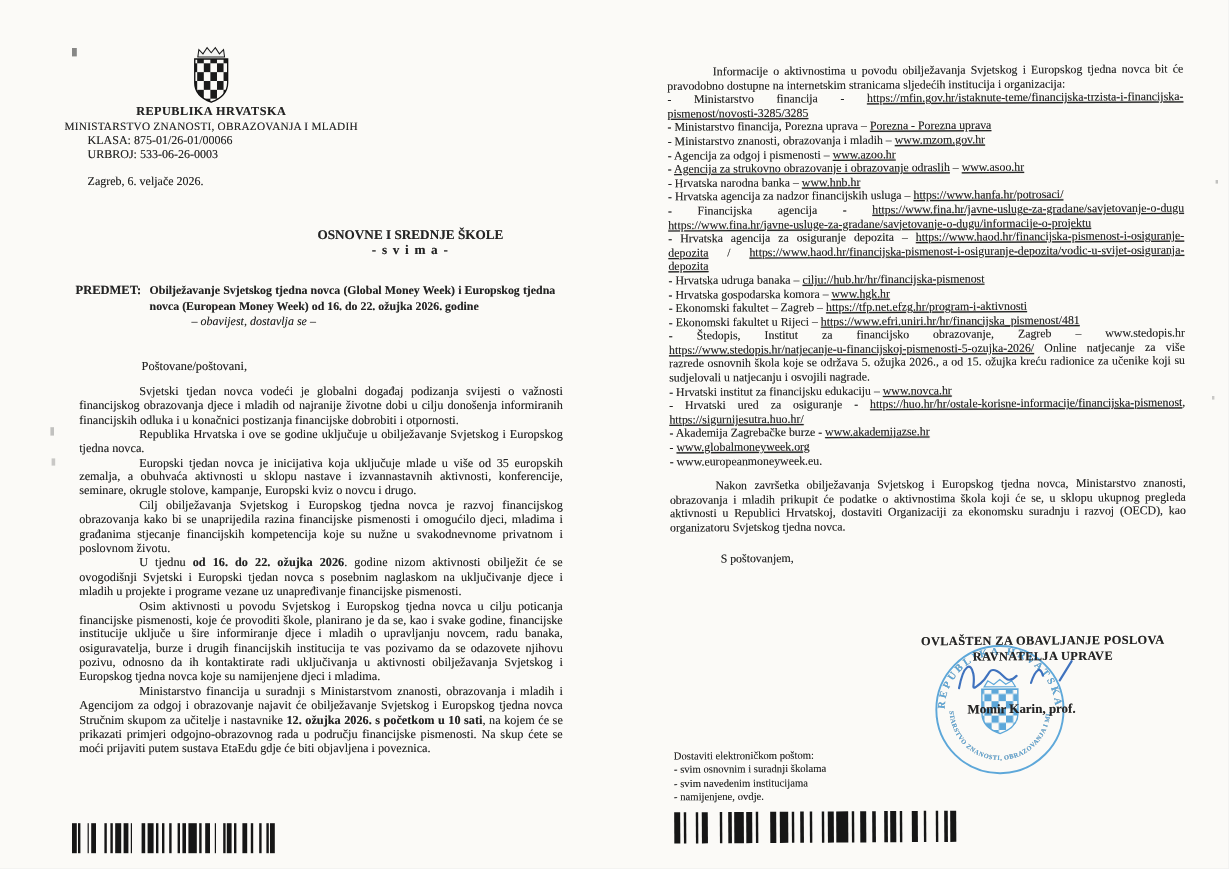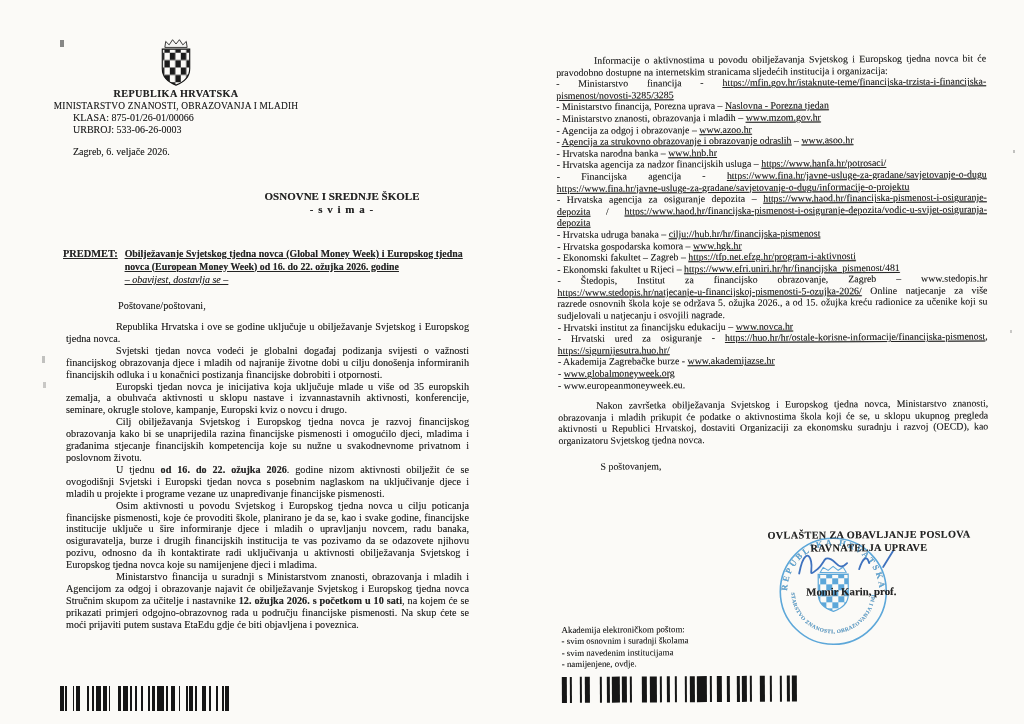--- a/index.html
+++ b/index.html
@@ -20,25 +20,25 @@
   .page-left{left:40px;top:38px;width:448px;height:660px;font-size:10.2px;line-height:11.9px;
     text-shadow:0 0 .4px rgba(30,30,30,.45);}
   .letterhead{position:absolute;left:0;top:0;width:272px;text-align:center;}
   .coa{display:block;margin:0 auto 2px auto;}
   .country{font-size:10.2px;letter-spacing:.4px;}
   .ministry{font-size:9.4px;letter-spacing:.2px;margin-top:1px;}
   .refs{position:absolute;left:33px;top:74px;font-size:10px;line-height:12px;}
   .place-date{position:absolute;left:33px;top:108px;font-size:10px;}
   .recipient{position:absolute;left:196px;top:152px;width:212px;text-align:center;font-size:11px;line-height:13px;}
   .recipient .sp{letter-spacing:1px;}
-  .subject{position:absolute;left:23px;top:210px;display:flex;gap:7px;text-decoration:underline;}
+  .subject{position:absolute;left:23px;top:199px;display:flex;gap:7px;}
   .subj-label{font-size:10.4px;white-space:nowrap;}
   .subj-body{width:338px;}
   .subj-title{font-size:9.9px;line-height:12.6px;text-align:justify;}
-  .subj-note{font-size:10px;margin-top:1px;}
+  .subj-note{font-size:10px;margin-top:1px;margin-left:35px;}
   .salutation{position:absolute;left:78px;top:262px;font-size:10.3px;}
   .body-paragraphs{position:absolute;left:26px;top:283px;width:403px;text-align:justify;}
   .para{margin:0;text-indent:50px;overflow-wrap:anywhere;}
   
   .page-right{left:556px;top:55px;width:430px;height:660px;font-size:9.9px;line-height:11.6px;
     transform:rotate(-.35deg);transform-origin:top left;
     text-shadow:0 0 .4px rgba(30,30,30,.45);}
   .intro{margin:0;text-indent:38px;text-align:justify;}
   .institution-list{margin:0;}
   .inst{text-align:justify;overflow-wrap:anywhere;}
@@ -102,22 +102,22 @@
       <span class="b subj-label">PREDMET:</span>
       <div class="subj-body">
         <div class="b subj-title">Obilježavanje Svjetskog tjedna novca (Global Money Week) i Europskog tjedna novca (European Money Week) od 16. do 22. ožujka 2026. godine</div>
         <div class="i subj-note">– obavijest, dostavlja se –</div>
       </div>
     </div>
 
     <div class="salutation">Poštovane/poštovani,</div>
 
     <div class="body-paragraphs" id="left-paragraphs">
+        <p class="para"><span>Svjetski tjedan novca vodeći je globalni događaj podizanja svijesti o važnosti financijskog obrazovanja djece i mladih od najranije životne dobi u cilju donošenja informiranih financijskih odluka i u konačnici postizanja financijske dobrobiti i otpornosti.</span></p>
         <p class="para"><span>Republika Hrvatska i ove se godine uključuje u obilježavanje Svjetskog i Europskog tjedna novca.</span></p>
-        <p class="para"><span>Svjetski tjedan novca vodeći je globalni događaj podizanja svijesti o važnosti financijskog obrazovanja djece i mladih od najranije životne dobi u cilju donošenja informiranih financijskih odluka i u konačnici postizanja financijske dobrobiti i otpornosti.</span></p>
         <p class="para"><span>Europski tjedan novca je inicijativa koja uključuje mlade u više od 35 europskih zemalja, a obuhvaća aktivnosti u sklopu nastave i izvannastavnih aktivnosti, konferencije, seminare, okrugle stolove, kampanje, Europski kviz o novcu i drugo.</span></p>
         <p class="para"><span>Cilj obilježavanja Svjetskog i Europskog tjedna novca je razvoj financijskog obrazovanja kako bi se unaprijedila razina financijske pismenosti i omogućilo djeci, mladima i građanima stjecanje financijskih kompetencija koje su nužne u svakodnevnome privatnom i poslovnom životu.</span></p>
         <p class="para"><span>U tjednu </span><span class="b">od 16. do 22. ožujka 2026</span><span>. godine nizom aktivnosti obilježit će se ovogodišnji Svjetski i Europski tjedan novca s posebnim naglaskom na uključivanje djece i mladih u projekte i programe vezane uz unapređivanje financijske pismenosti.</span></p>
         <p class="para"><span>Osim aktivnosti u povodu Svjetskog i Europskog tjedna novca u cilju poticanja financijske pismenosti, koje će provoditi škole, planirano je da se, kao i svake godine, financijske institucije uključe u šire informiranje djece i mladih o upravljanju novcem, radu banaka, osiguravatelja, burze i drugih financijskih institucija te vas pozivamo da se odazovete njihovu pozivu, odnosno da ih kontaktirate radi uključivanja u aktivnosti obilježavanja Svjetskog i Europskog tjedna novca koje su namijenjene djeci i mladima.</span></p>
         <p class="para"><span>Ministarstvo financija u suradnji s Ministarstvom znanosti, obrazovanja i mladih i Agencijom za odgoj i obrazovanje najavit će obilježavanje Svjetskog i Europskog tjedna novca Stručnim skupom za učitelje i nastavnike </span><span class="b">12. ožujka 2026. s početkom u 10 sati</span><span>, na kojem će se prikazati primjeri odgojno-obrazovnog rada u području financijske pismenosti. Na skup ćete se moći prijaviti putem sustava EtaEdu gdje će biti objavljena i poveznica.</span></p>
       </div>
 
     <div class="barcode bc-left" id="barcode-left">
         <span class="bar" style="width: 3.6px;"></span>
         <span class="gap" style="width: 1.8px;"></span>
@@ -176,23 +176,23 @@
         <span class="bar" style="width: 3.6px;"></span>
       </div>
   </section>
 
   <section class="page page-right">
 
     <p class="intro">Informacije o aktivnostima u povodu obilježavanja Svjetskog i Europskog tjedna novca bit će pravodobno dostupne na internetskim stranicama sljedećih institucija i organizacija:</p>
 
     <div class="institution-list" id="institution-list">
         <div class="inst"><span>- Ministarstvo financija - </span><span class="lnk">https://mfin.gov.hr/istaknute-teme/financijska-trzista-i-financijska-pismenost/novosti-3285/3285</span></div>
-        <div class="inst"><span>- Ministarstvo financija, Porezna uprava – </span><span class="lnk">Naslovna - Porezna tjedan</span></div>
+        <div class="inst"><span>- Ministarstvo financija, Porezna uprava – </span><span class="lnk">Porezna - Porezna uprava</span></div>
         <div class="inst"><span>- Ministarstvo znanosti, obrazovanja i mladih – </span><span class="lnk">www.mzom.gov.hr</span></div>
-        <div class="inst"><span>- Agencija za odgoj i obrazovanje – </span><span class="lnk">www.azoo.hr</span></div>
+        <div class="inst"><span>- Agencija za odgoj i pismenosti – </span><span class="lnk">www.azoo.hr</span></div>
         <div class="inst"><span>- </span><span class="lnk">Agencija za strukovno obrazovanje i obrazovanje odraslih</span><span> – </span><span class="lnk">www.asoo.hr</span></div>
         <div class="inst"><span>- Hrvatska narodna banka – </span><span class="lnk">www.hnb.hr</span></div>
         <div class="inst"><span>- Hrvatska agencija za nadzor financijskih usluga – </span><span class="lnk">https://www.hanfa.hr/potrosaci/</span></div>
         <div class="inst"><span>- Financijska agencija - </span><span class="lnk">https://www.fina.hr/javne-usluge-za-gradane/savjetovanje-o-dugu</span><span> </span><span class="lnk">https://www.fina.hr/javne-usluge-za-gradane/savjetovanje-o-dugu/informacije-o-projektu</span></div>
         <div class="inst"><span>- Hrvatska agencija za osiguranje depozita – </span><span class="lnk">https://www.haod.hr/financijska-pismenost-i-osiguranje-depozita</span><span> / </span><span class="lnk">https://www.haod.hr/financijska-pismenost-i-osiguranje-depozita/vodic-u-svijet-osiguranja-depozita</span></div>
         <div class="inst"><span>- Hrvatska udruga banaka – </span><span class="lnk">cilju://hub.hr/hr/financijska-pismenost</span></div>
         <div class="inst"><span>- Hrvatska gospodarska komora – </span><span class="lnk">www.hgk.hr</span></div>
         <div class="inst"><span>- Ekonomski fakultet – Zagreb – </span><span class="lnk">https://tfp.net.efzg.hr/program-i-aktivnosti</span></div>
         <div class="inst"><span>- Ekonomski fakultet u Rijeci – </span><span class="lnk">https://www.efri.uniri.hr/hr/financijska_pismenost/481</span></div>
         <div class="inst"><span>- Štedopis, Institut za financijsko obrazovanje, Zagreb – www.stedopis.hr </span><span class="lnk">https://www.stedopis.hr/natjecanje-u-financijskoj-pismenosti-5-ozujka-2026/</span><span> Online natjecanje za više razrede osnovnih škola koje se održava 5. ožujka 2026., a od 15. ožujka kreću radionice za učenike koji su sudjelovali u natjecanju i osvojili nagrade.</span></div>
@@ -237,21 +237,21 @@
       <path d="M12 30 C16 10 22 8 24 18 C26 28 20 34 30 26 C38 20 36 12 44 16 C50 19 52 28 60 20 M72 26 C76 14 80 12 82 20 M96 24 L106 8" fill="none" stroke="var(--signature_blue,#2f66b8)" stroke-width="1.8" stroke-linecap="round" opacity=".92"></path>
     </svg>
 
     <div class="signblock">
       <div class="b st1">OVLAŠTEN ZA OBAVLJANJE POSLOVA</div>
       <div class="b st2">RAVNATELJA UPRAVE</div>
       <div class="b signer">Momir Karin, prof.</div>
     </div>
 
     <div class="footer">
-      <div>Akademija elektroničkom poštom:</div>
+      <div>Dostaviti elektroničkom poštom:</div>
       <div id="footer-items">
           <div class="fitem">- svim osnovnim i suradnji školama</div>
           <div class="fitem">- svim navedenim institucijama</div>
           <div class="fitem">- namijenjene, ovdje.</div>
         </div>
     </div>
 
     <div class="barcode bc-right" id="barcode-right">
         <span class="bar" style="width: 5px;"></span>
         <span class="gap" style="width: 2.5px;"></span>

